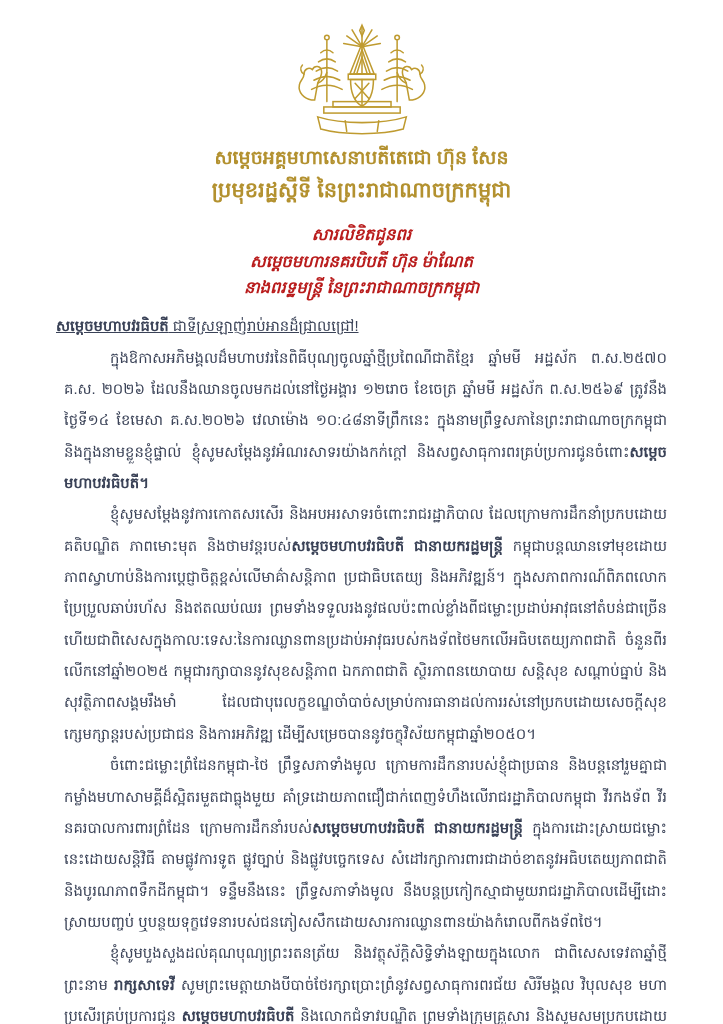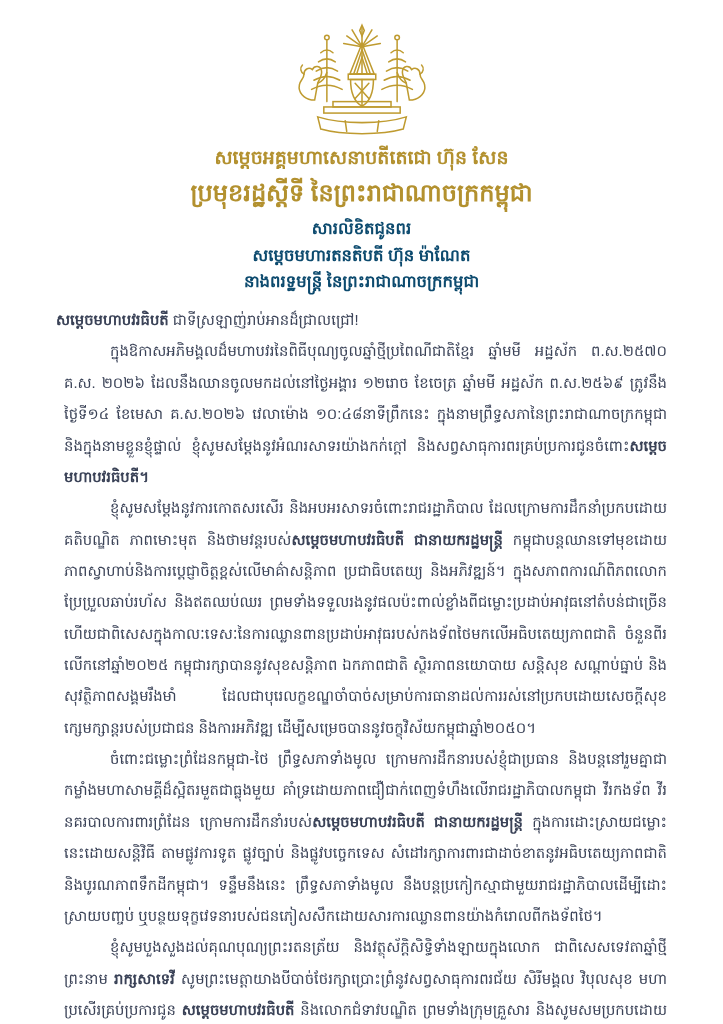--- a/index.html
+++ b/index.html
@@ -4,29 +4,29 @@
 <style>
   html,body{margin:0;padding:0;background:#e9e9e9;}
   .page{
     width:723px;height:1024px;margin:0 auto;background:#ffffff;
     font-family:"Liberation Sans", sans-serif;position:relative;overflow:hidden;
     box-sizing:border-box;padding-top:22px;
   }
   .emblem{width:100%;display:flex;justify-content:center;}
   .gold-header{margin-top:2px;text-align:center;color:#b3912f;font-weight:bold;}
   .gold-header .gh1{font-size:19px;line-height:1.65;}
-  .gold-header .gh2{font-size:24px;line-height:1.65;}
-  .title-block{margin-top:2px;text-align:center;color:#0c4a6e;font-weight:bold;}
+  .gold-header .gh2{font-size:21px;line-height:1.65;}
+  .title-block{margin-top:13px;text-align:center;color:#b91c1c;font-weight:bold;font-style:italic;}
   .title-block div{font-size:16.5px;line-height:1.62;}
   .letter-body{margin:10px 56px 0 56px;color:#3a4257;font-size:14.8px;
     line-height:2.12;text-align:justify;}
   .letter-body p{margin:0;}
   .letter-body p.indent{text-indent:46px;margin-left:8px;}
   .letter-body b{font-weight:bold;}
-  .salutation{font-weight:normal;}
+  .salutation{font-weight:normal;text-decoration:underline;}
   .gold-stroke{stroke:#bf9b30;fill:none;stroke-width:2;}
 </style>
 </head>
 <body>
 
 <div class="page">
 
   <div class="emblem">
     <svg width="168" height="118" viewBox="0 0 220 150">
       <g class="gold-stroke" stroke-linecap="round">
@@ -86,21 +86,21 @@
     </svg>
   </div>
 
   <div class="gold-header">
     <div class="gh1">សម្តេចអគ្គមហាសេនាបតីតេជោ ហ៊ុន សែន</div>
     <div class="gh2">ប្រមុខរដ្ឋស្តីទី នៃព្រះរាជាណាចក្រកម្ពុជា</div>
   </div>
 
   <div class="title-block">
     <div>សារលិខិតជូនពរ</div>
-    <div>សម្តេចមហារតនតិបតី ហ៊ុន ម៉ាណែត</div>
+    <div>សម្តេចមហារនគរបិបតី ហ៊ុន ម៉ាណែត</div>
     <div>នាងពរទ្ឋមន្ត្រី នៃព្រះរាជាណាចក្រកម្ពុជា</div>
   </div>
 
   <div class="letter-body">
     <p class="salutation"><b>សម្តេចមហាបវរធិបតី</b><span> ជាទីស្រឡាញ់រាប់អានដ៏ជ្រាលជ្រៅ!</span></p>
 
     <p class="indent"><span>ក្នុងឱកាសអភិមង្គលដ៏មហាបវរនៃពិធីបុណ្យចូលឆ្នាំថ្មីប្រពៃណីជាតិខ្មែរ ឆ្នាំមមី អដ្ឋស័ក ព.ស.២៥៧០ គ.ស. ២០២៦ ដែលនឹងឈានចូលមកដល់នៅថ្ងៃអង្គារ ១២រោច ខែចេត្រ ឆ្នាំមមី អដ្ឋស័ក ព.ស.២៥៦៩ ត្រូវនឹងថ្ងៃទី១៤ ខែមេសា គ.ស.២០២៦ វេលាម៉ោង ១០:៤៨នាទីព្រឹកនេះ ក្នុងនាមព្រឹទ្ធសភានៃព្រះរាជាណាចក្រកម្ពុជា និងក្នុងនាមខ្លួនខ្ញុំផ្ទាល់ ខ្ញុំសូមសម្តែងនូវអំណរសាទរយ៉ាងកក់ក្តៅ និងសព្វសាធុការពរគ្រប់ប្រការជូនចំពោះ</span><b>សម្តេចមហាបវរធិបតី។</b></p>
 
     <p class="indent"><span>ខ្ញុំសូមសម្តែងនូវការកោតសរសើរ និងអបអរសាទរចំពោះរាជរដ្ឋាភិបាល ដែលក្រោមការដឹកនាំប្រកបដោយគតិបណ្ឌិត ភាពមោះមុត និងថាមវន្តរបស់</span><b>សម្តេចមហាបវរធិបតី ជានាយករដ្ឋមន្ត្រី</b><span> កម្ពុជាបន្តឈានទៅមុខដោយភាពស្វាហាប់និងការប្តេជ្ញាចិត្តខ្ពស់លើមាគ៌ាសន្តិភាព ប្រជាធិបតេយ្យ និងអភិវឌ្ឍន៍។ ក្នុងសភាពការណ៍ពិភពលោកប្រែប្រួលឆាប់រហ័ស និងឥតឈប់ឈរ ព្រមទាំងទទួលរងនូវផលប៉ះពាល់ខ្លាំងពីជម្លោះប្រដាប់អាវុធនៅតំបន់ជាច្រើន ហើយជាពិសេសក្នុងកាលៈទេសៈនៃការឈ្លានពានប្រដាប់អាវុធរបស់កងទ័ពថៃមកលើអធិបតេយ្យភាពជាតិ ចំនួនពីរលើកនៅឆ្នាំ២០២៥ កម្ពុជារក្សាបាននូវសុខសន្តិភាព ឯកភាពជាតិ ស្ថិរភាពនយោបាយ សន្តិសុខ សណ្តាប់ធ្នាប់ និងសុវត្ថិភាពសង្គមរឹងមាំ ដែលជាបុរេលក្ខខណ្ឌចាំបាច់សម្រាប់ការធានាដល់ការរស់នៅប្រកបដោយសេចក្តីសុខក្សេមក្សាន្តរបស់ប្រជាជន និងការអភិវឌ្ឍ ដើម្បីសម្រេចបាននូវចក្ខុវិស័យកម្ពុជាឆ្នាំ២០៥០។</span></p>
 

